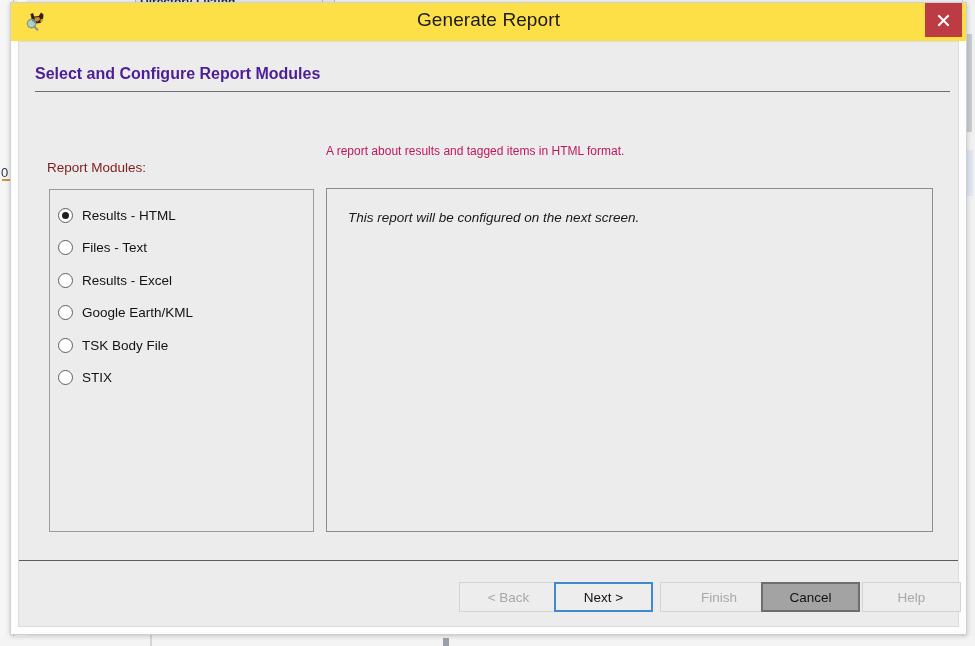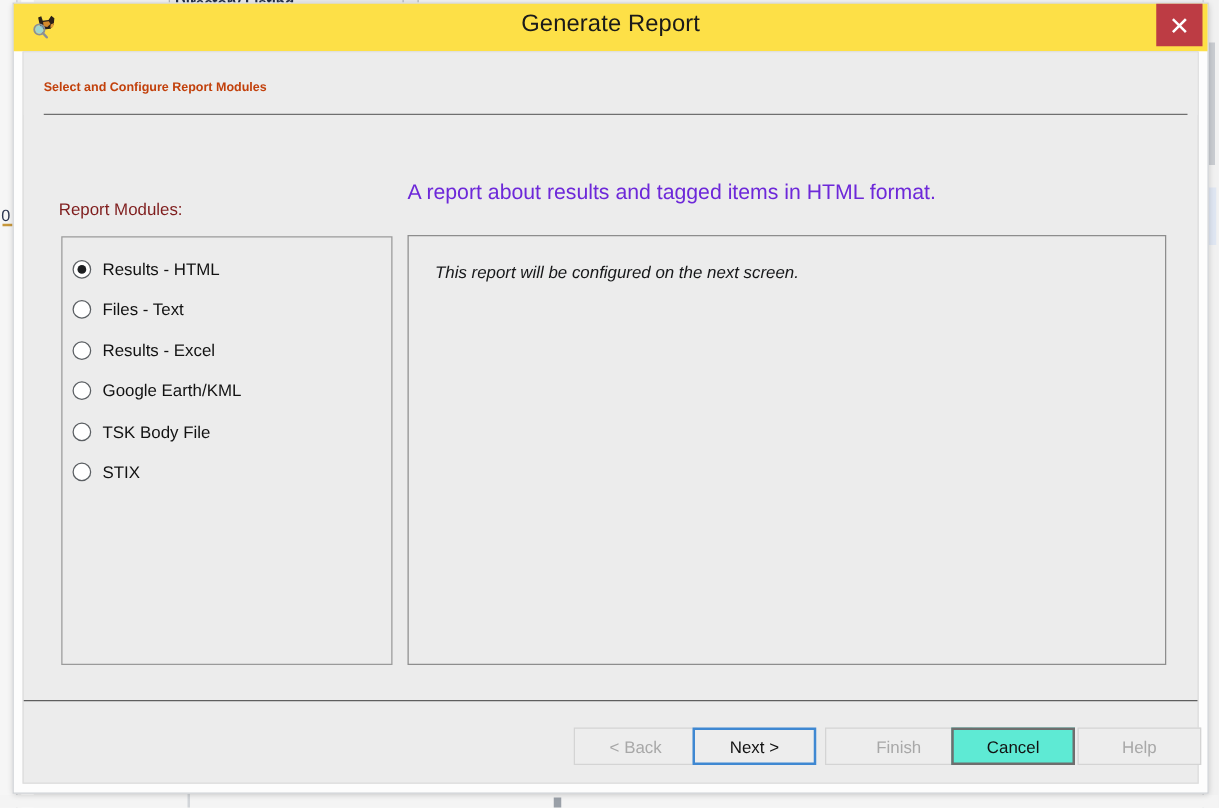--- a/index.html
+++ b/index.html
@@ -159,23 +159,23 @@
   
   #step-header {
     position: absolute;
     left: 0; top: 0;
     width: 100%; height: 50px;
     background: #ececec;
   }
   #step-title {
     position: absolute;
     left: 16px; top: 23px;
-    font-size: 10px;
+    font-size: 16px;
     font-weight: bold;
-    color: #c2410c;
+    color: #4c1d95;
   }
   #header-rule {
     position: absolute;
     left: 16px; top: 49px;
     width: 915px; height: 0;
     border-top: 1px solid #6f6f6f;
   }
 
   
   #body-area {
@@ -223,22 +223,22 @@
   .radio-label {
     font-size: 13.5px;
     color: #121212;
     white-space: nowrap;
   }
 
   #description-text {
     position: absolute;
     left: 307px; top: 52px;
     width: 600px;
-    font-size: 17px;
-    color: #6d28d9;
+    font-size: 12px;
+    color: #be185d;
   }
   #config-panel {
     position: absolute;
     left: 307px; top: 96px;
     width: 607px; height: 344px;
     background: #ececec;
     border: 1px solid #8d8d8d;
   }
   #config-note {
     position: absolute;
@@ -273,21 +273,21 @@
     padding: 0;
   }
   .wiz-button.is-disabled {
     color: #a8a8a8;
     border-color: #d4d4d4;
     background: #ededed;
     cursor: default;
   }
   .wiz-button.is-default {
     border: 2px solid #6e6e6e;
-    background: #5eead4;
+    background: #a3a3a3;
   }
   .wiz-button.is-focused {
     border: 2px solid #3f88d2;
     background: #ededed;
   }
   #btn-back   { left: 440px; width: 99px; }
   #btn-next   { left: 535px; width: 99px; }
   #btn-finish { left: 641px; width: 118px; }
   #btn-cancel { left: 742px; width: 99px; }
   #btn-help   { left: 843px; width: 99px; }

